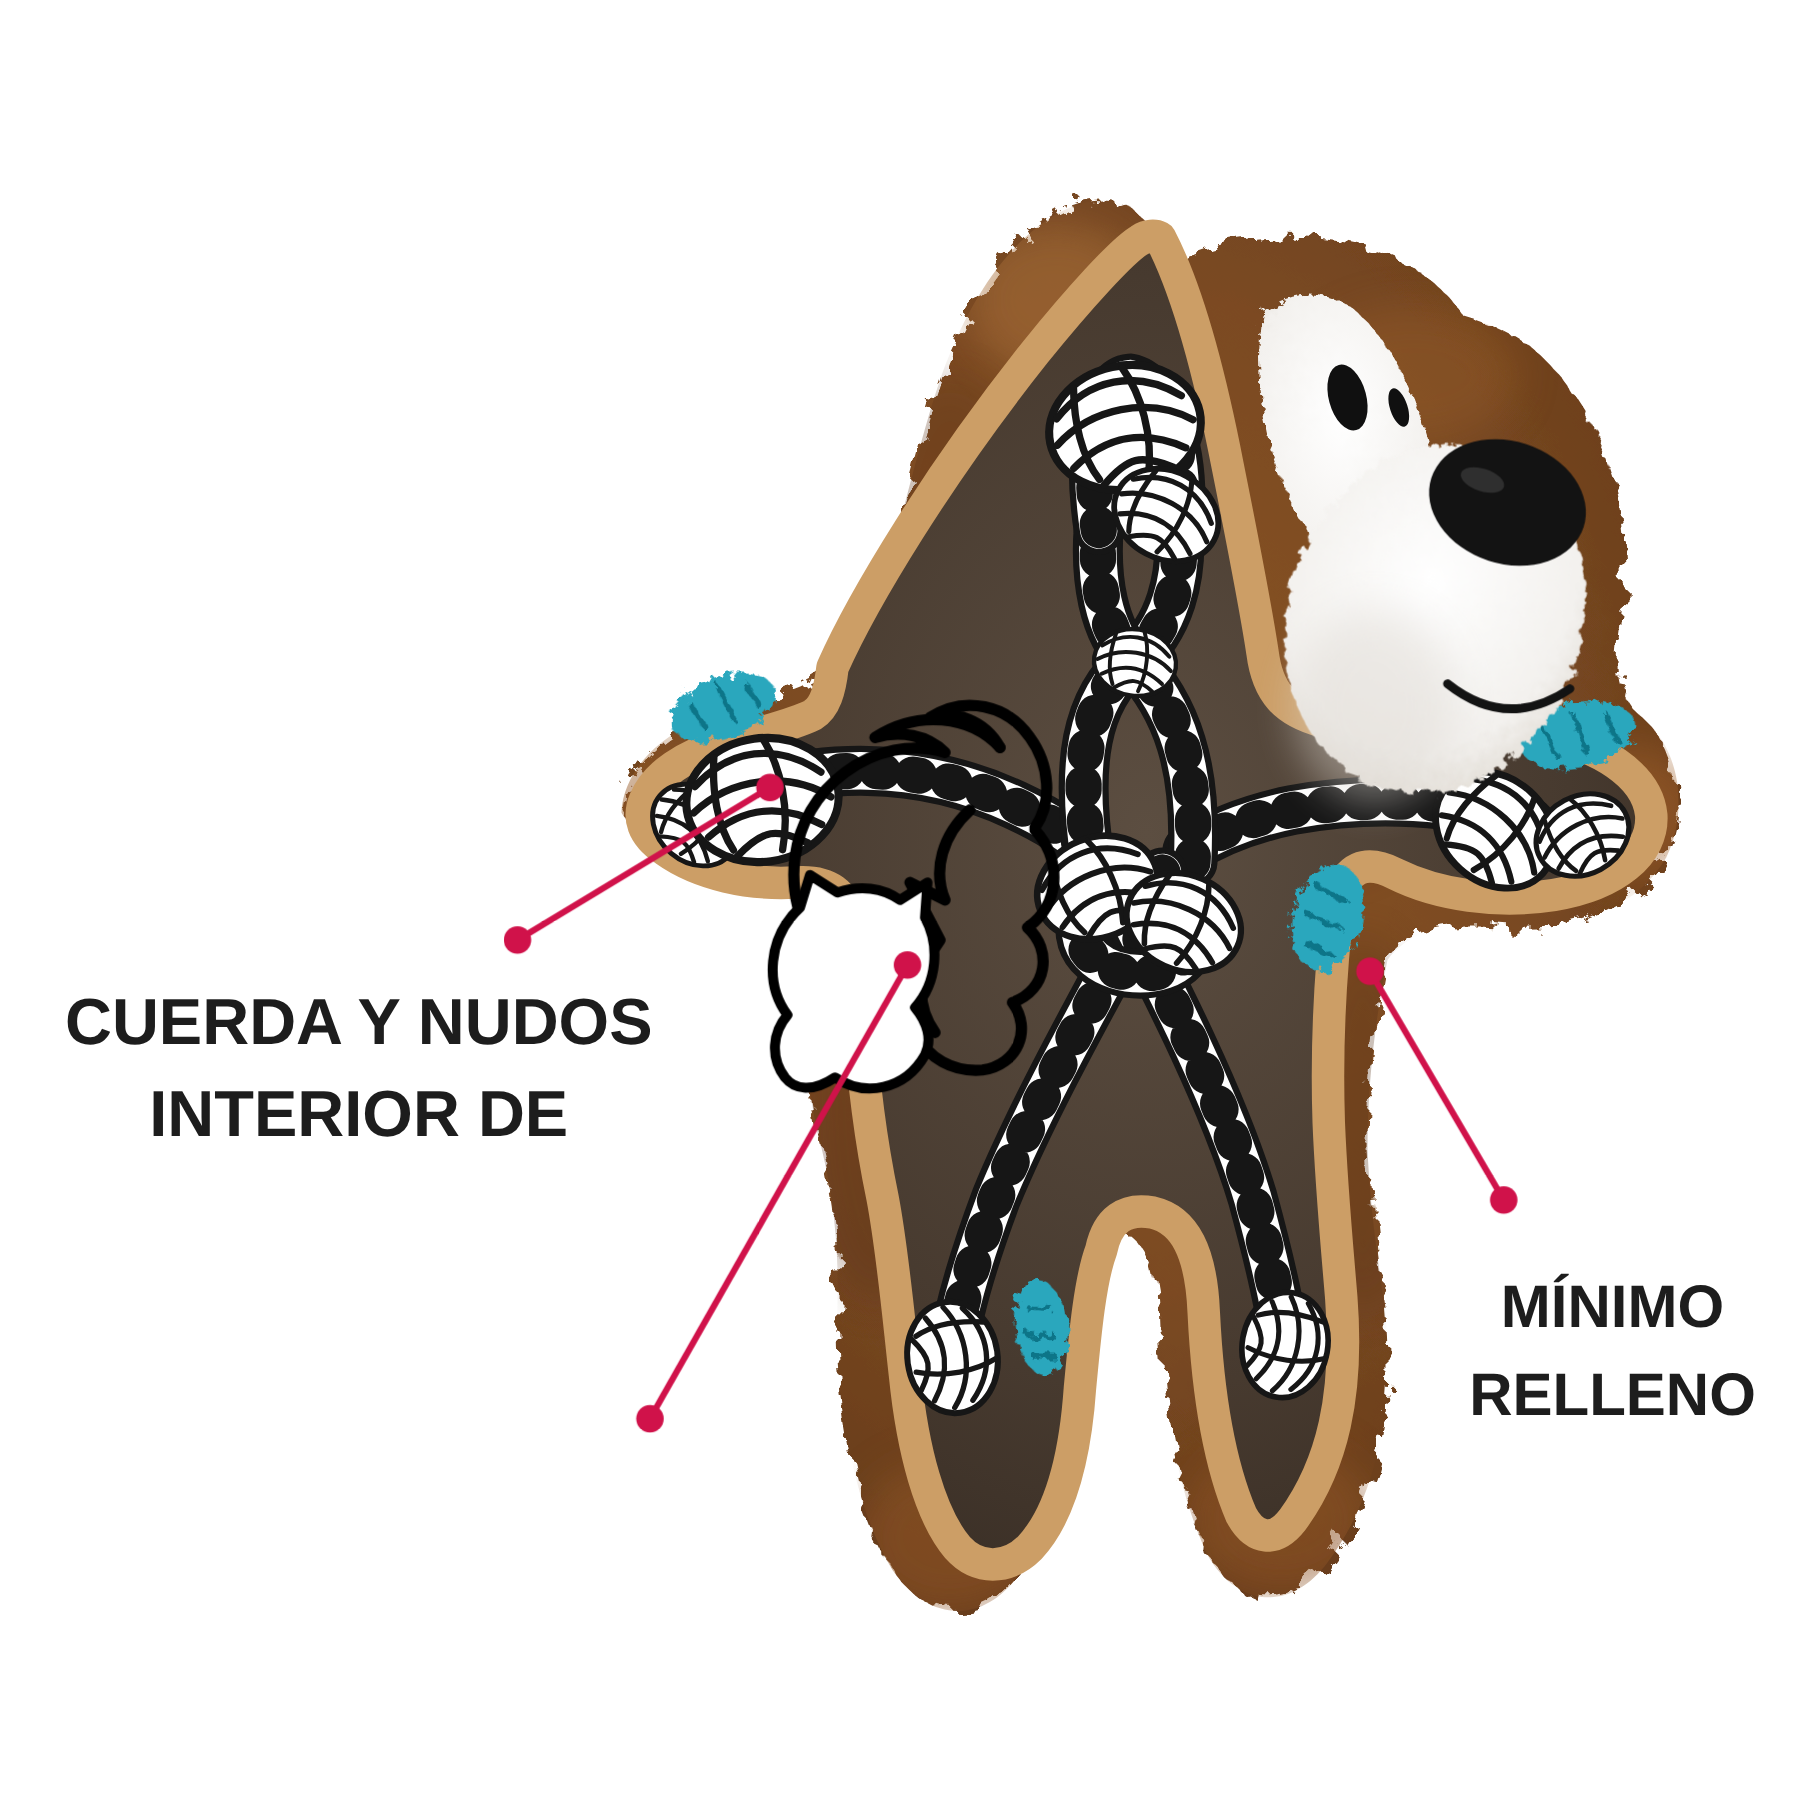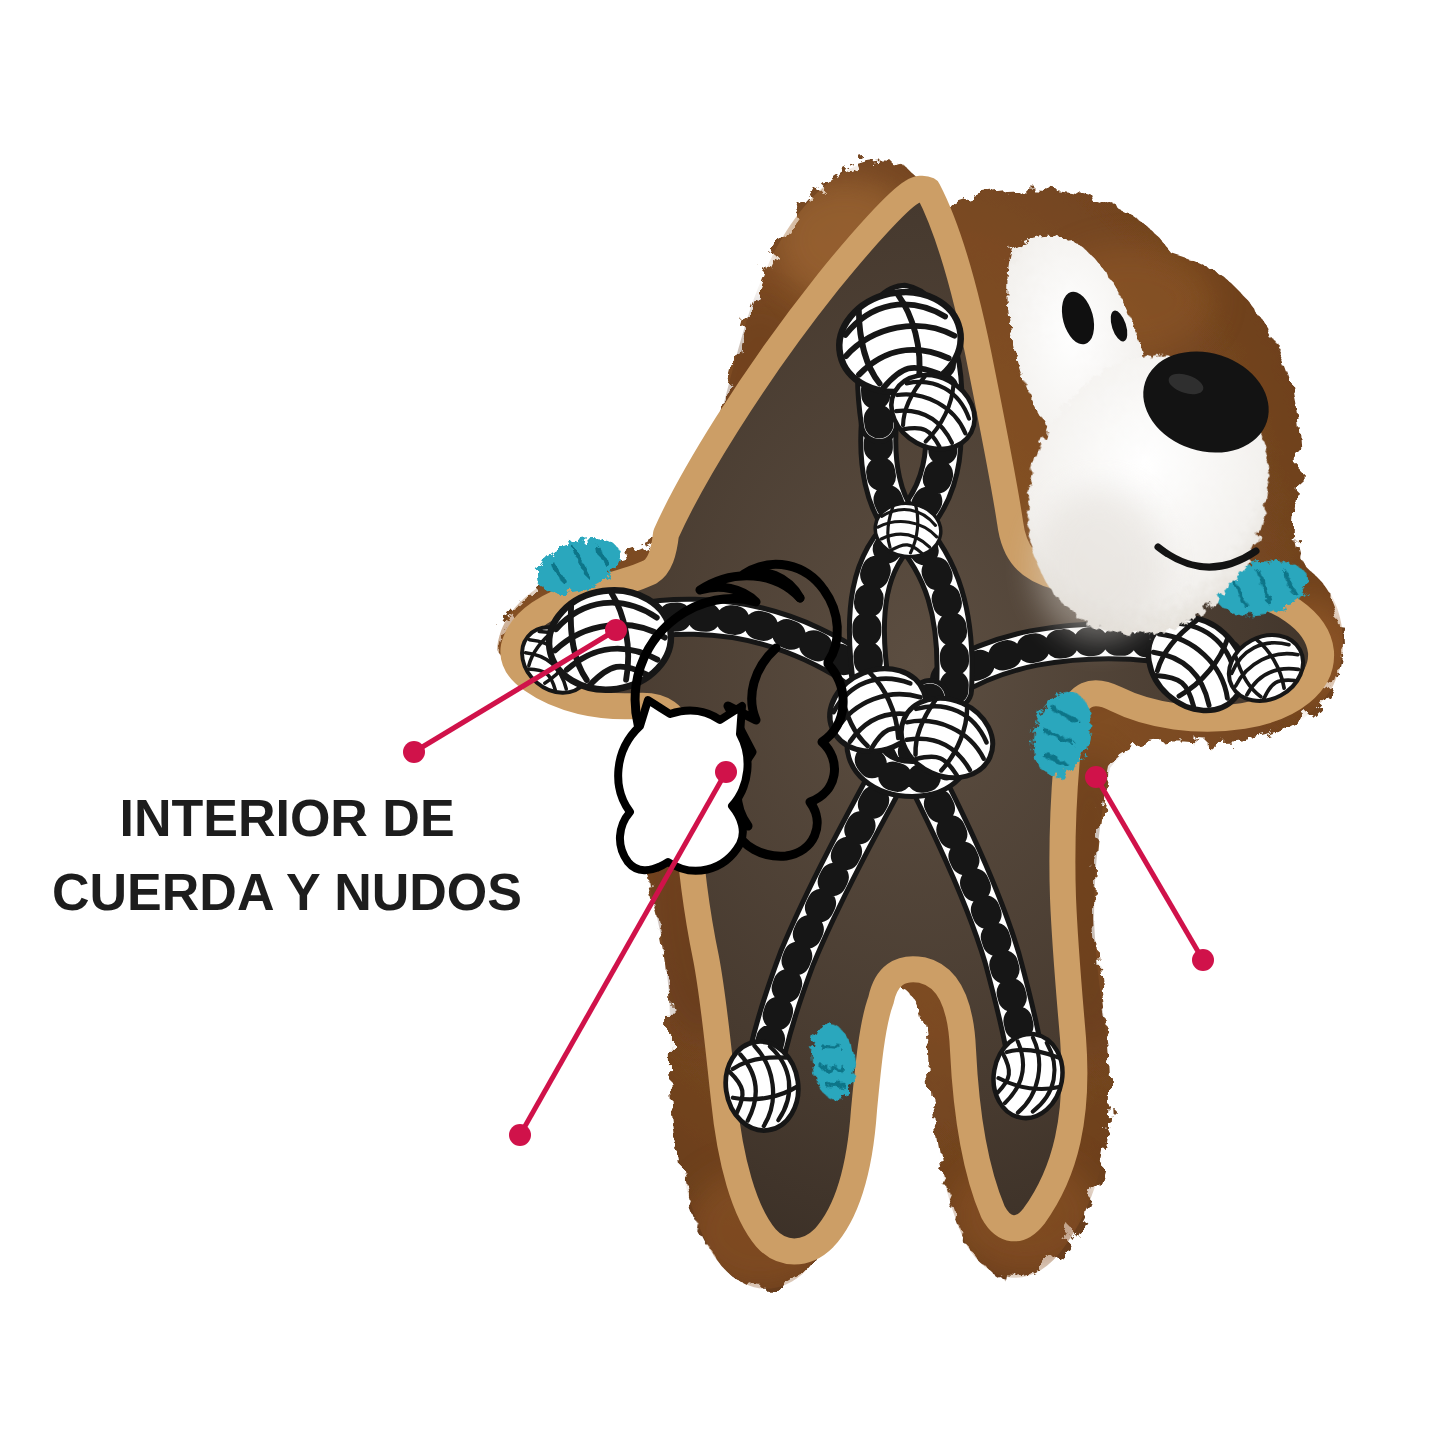--- a/index.html
+++ b/index.html
@@ -183,17 +183,21 @@
     </g>
     <g>
       <line class="pointer-line" x1="726" y1="772" x2="520" y2="1135"></line>
           <circle class="pointer-dot" r="11" cx="726" cy="772"></circle>
           <circle class="pointer-dot" r="11" cx="520" cy="1135"></circle>
     </g>
   </g>
 </svg>
 
 <div class="callout-label" style="left: 287px; top: 856px;">
+  <div>CUERDA Y NUDOS</div>
   <div>INTERIOR DE</div>
-  <div>CUERDA Y NUDOS</div>
 </div>
-
+<div class="callout-label small" style="left: 1290px; top: 1082px;">
+  <div>MÍNIMO</div>
+  <div>RELLENO</div>
 </div>
 
+</div>
+
 </body></html>

